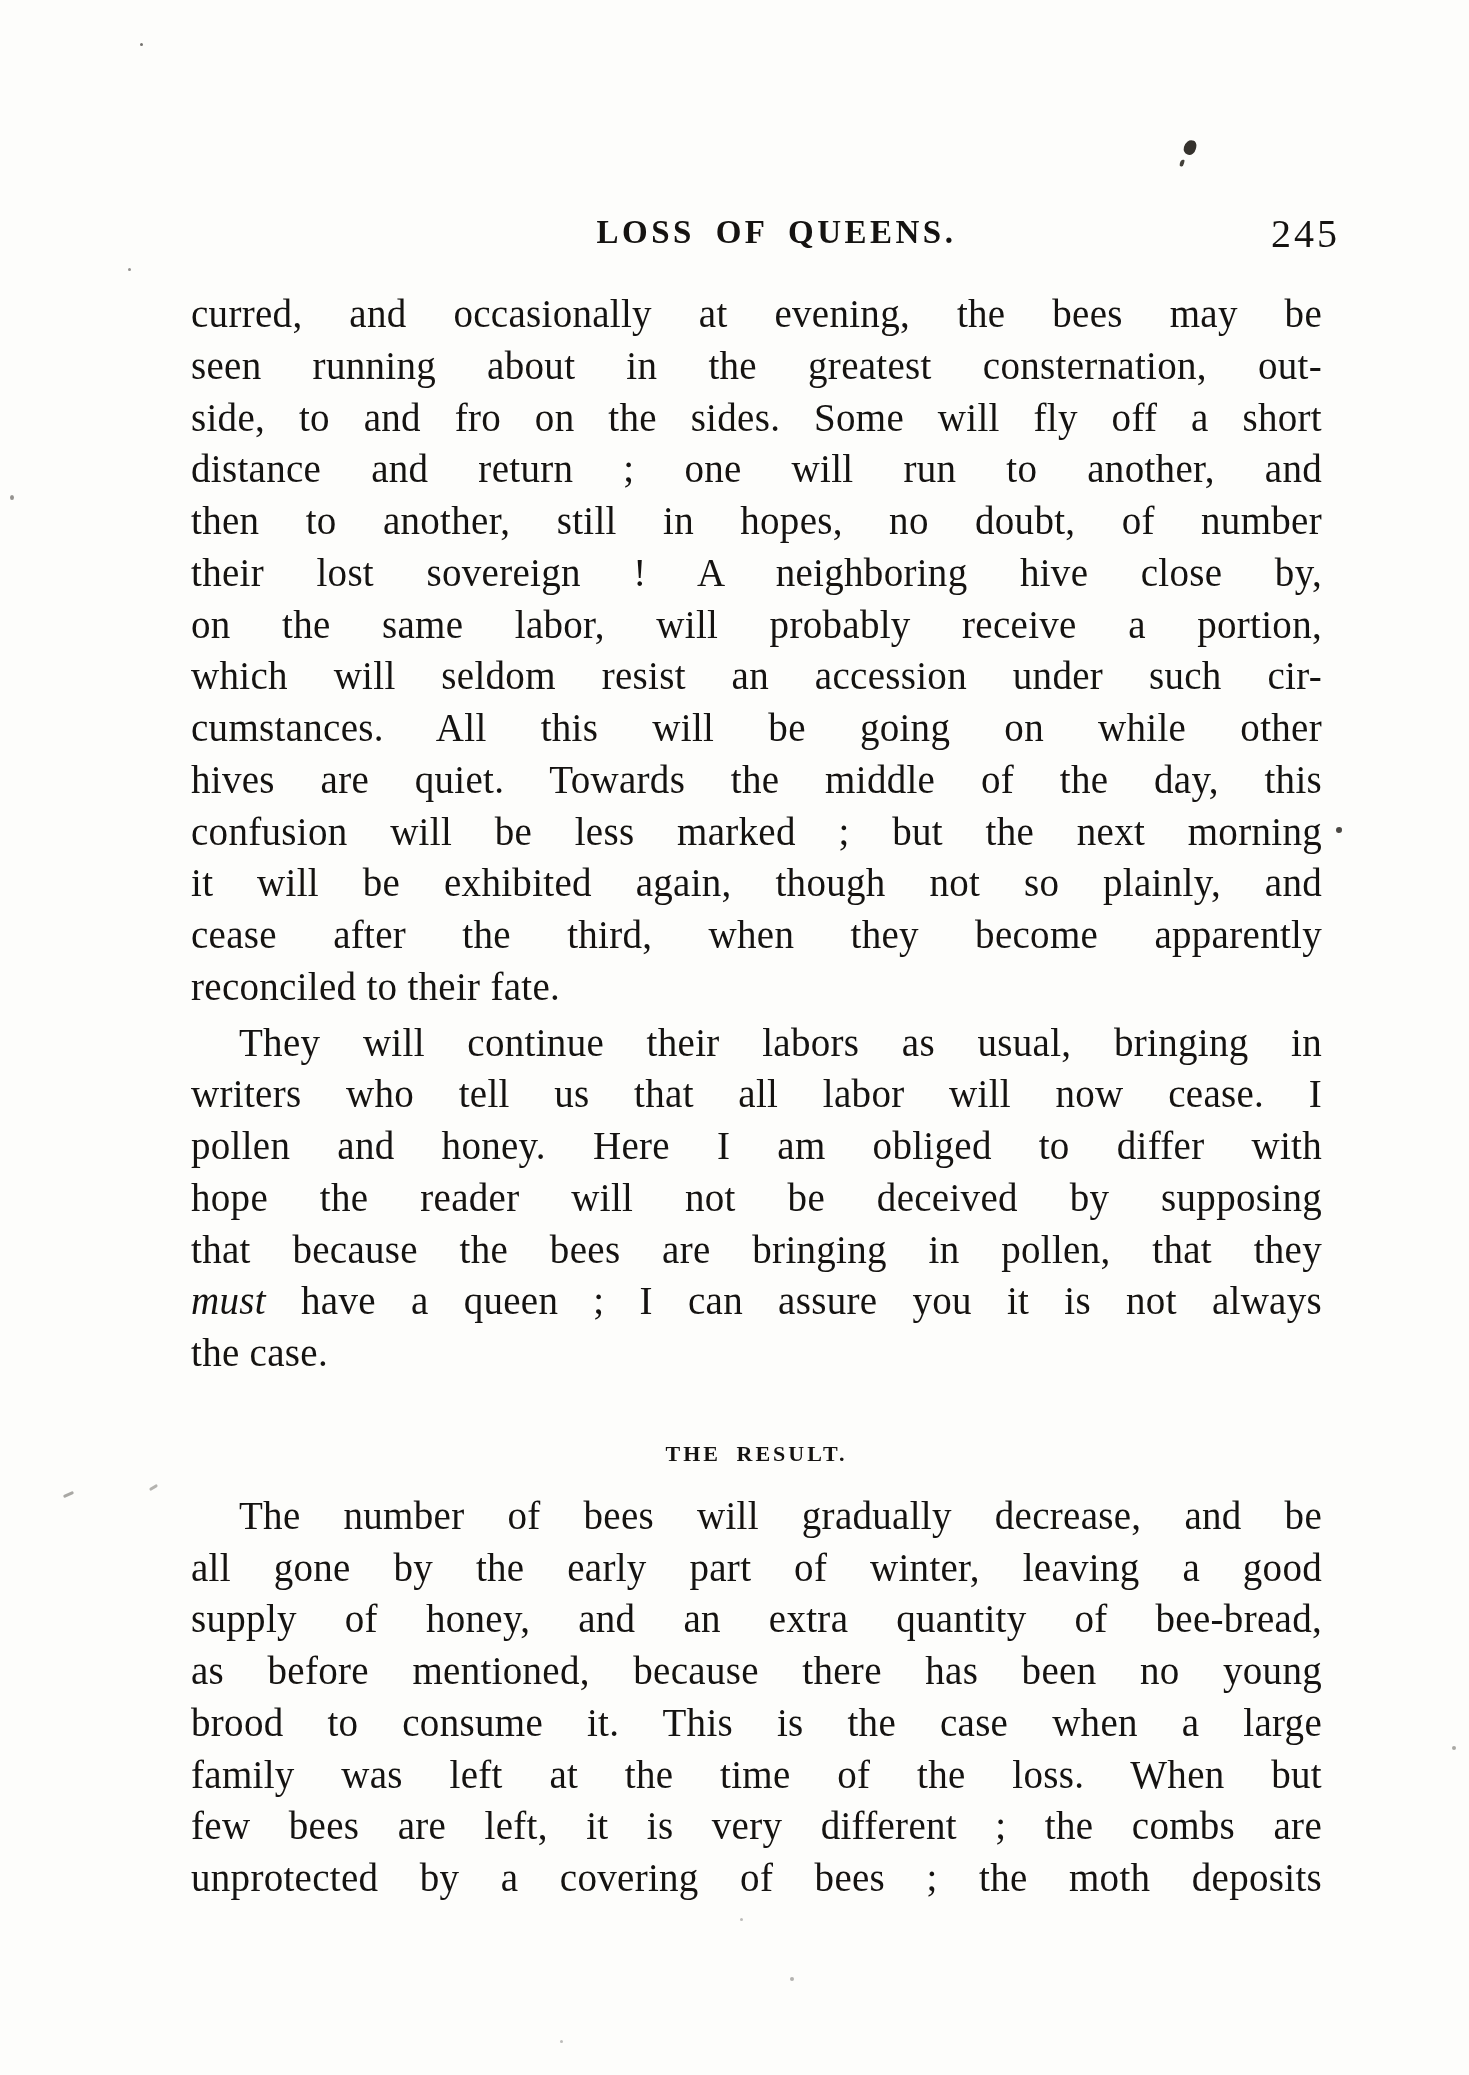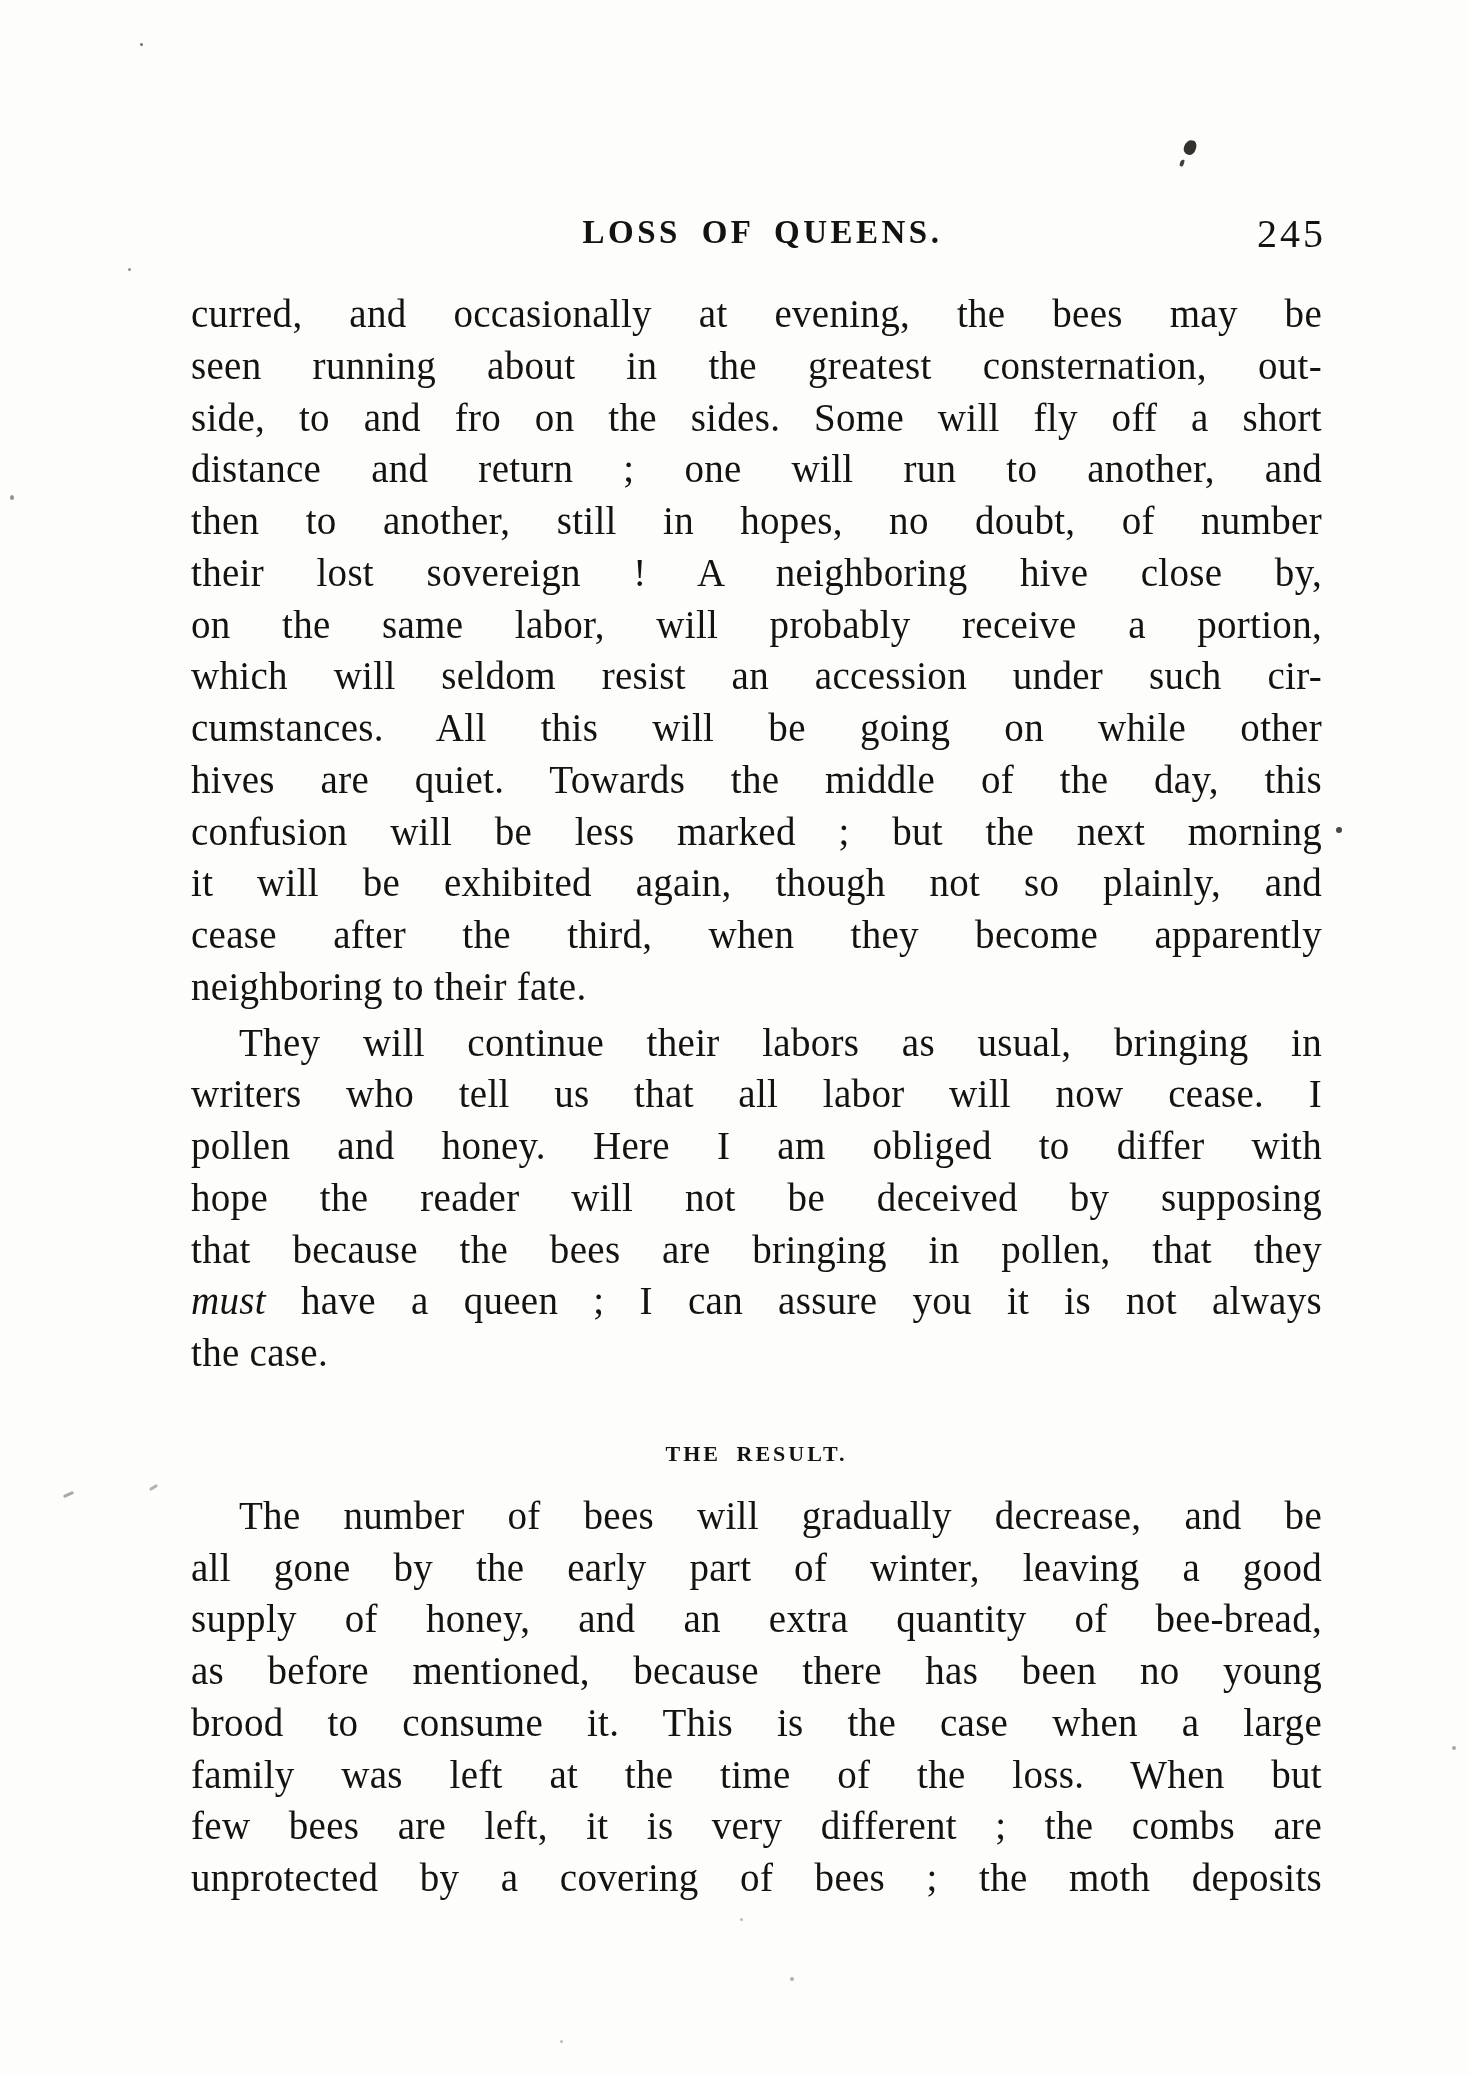--- a/index.html
+++ b/index.html
@@ -10,21 +10,21 @@
     background: #fdfdfb;
     color: #151311;
     font-family: "Liberation Serif", "DejaVu Serif", serif;
     overflow: hidden;
   }
 
   
   .running-head {
     position: absolute;
     top: 210px;
-    left: 187px;
+    left: 201px;
     width: 1139px;
     height: 50px;
   }
   .head-title {
     position: absolute;
     left: calc(50% + 6px);
     transform: translateX(-50%);
     top: 6px;
     font-size: 33px;
     font-weight: 700;
@@ -127,21 +127,21 @@
       <div class="line">distance and return ; one will run to another, and</div>
       <div class="line">then to another, still in hopes, no doubt, of number</div>
       <div class="line">their lost sovereign ! A neighboring hive close by,</div>
       <div class="line">on the same labor, will probably receive a portion,</div>
       <div class="line">which will seldom resist an accession under such cir-</div>
       <div class="line">cumstances. All this will be going on while other</div>
       <div class="line">hives are quiet. Towards the middle of the day, this</div>
       <div class="line">confusion will be less marked ; but the next morning</div>
       <div class="line">it will be exhibited again, though not so plainly, and</div>
       <div class="line">cease after the third, when they become apparently</div>
-      <div class="line lastline">neighboring to their fate.</div>
+      <div class="line lastline">reconciled to their fate.</div>
     </div>
 
     <div class="para">
       <div class="line indent">They will continue their labors as usual, bringing in</div>
       <div class="line">writers who tell us that all labor will now cease. I</div>
       <div class="line">pollen and honey. Here I am obliged to differ with</div>
       <div class="line">hope the reader will not be deceived by supposing</div>
       <div class="line">that because the bees are bringing in pollen, that they</div>
       <div class="line"><span class="em">must</span><span> have a queen ; I can assure you it is not always</span></div>
       <div class="line lastline">the case.</div>

